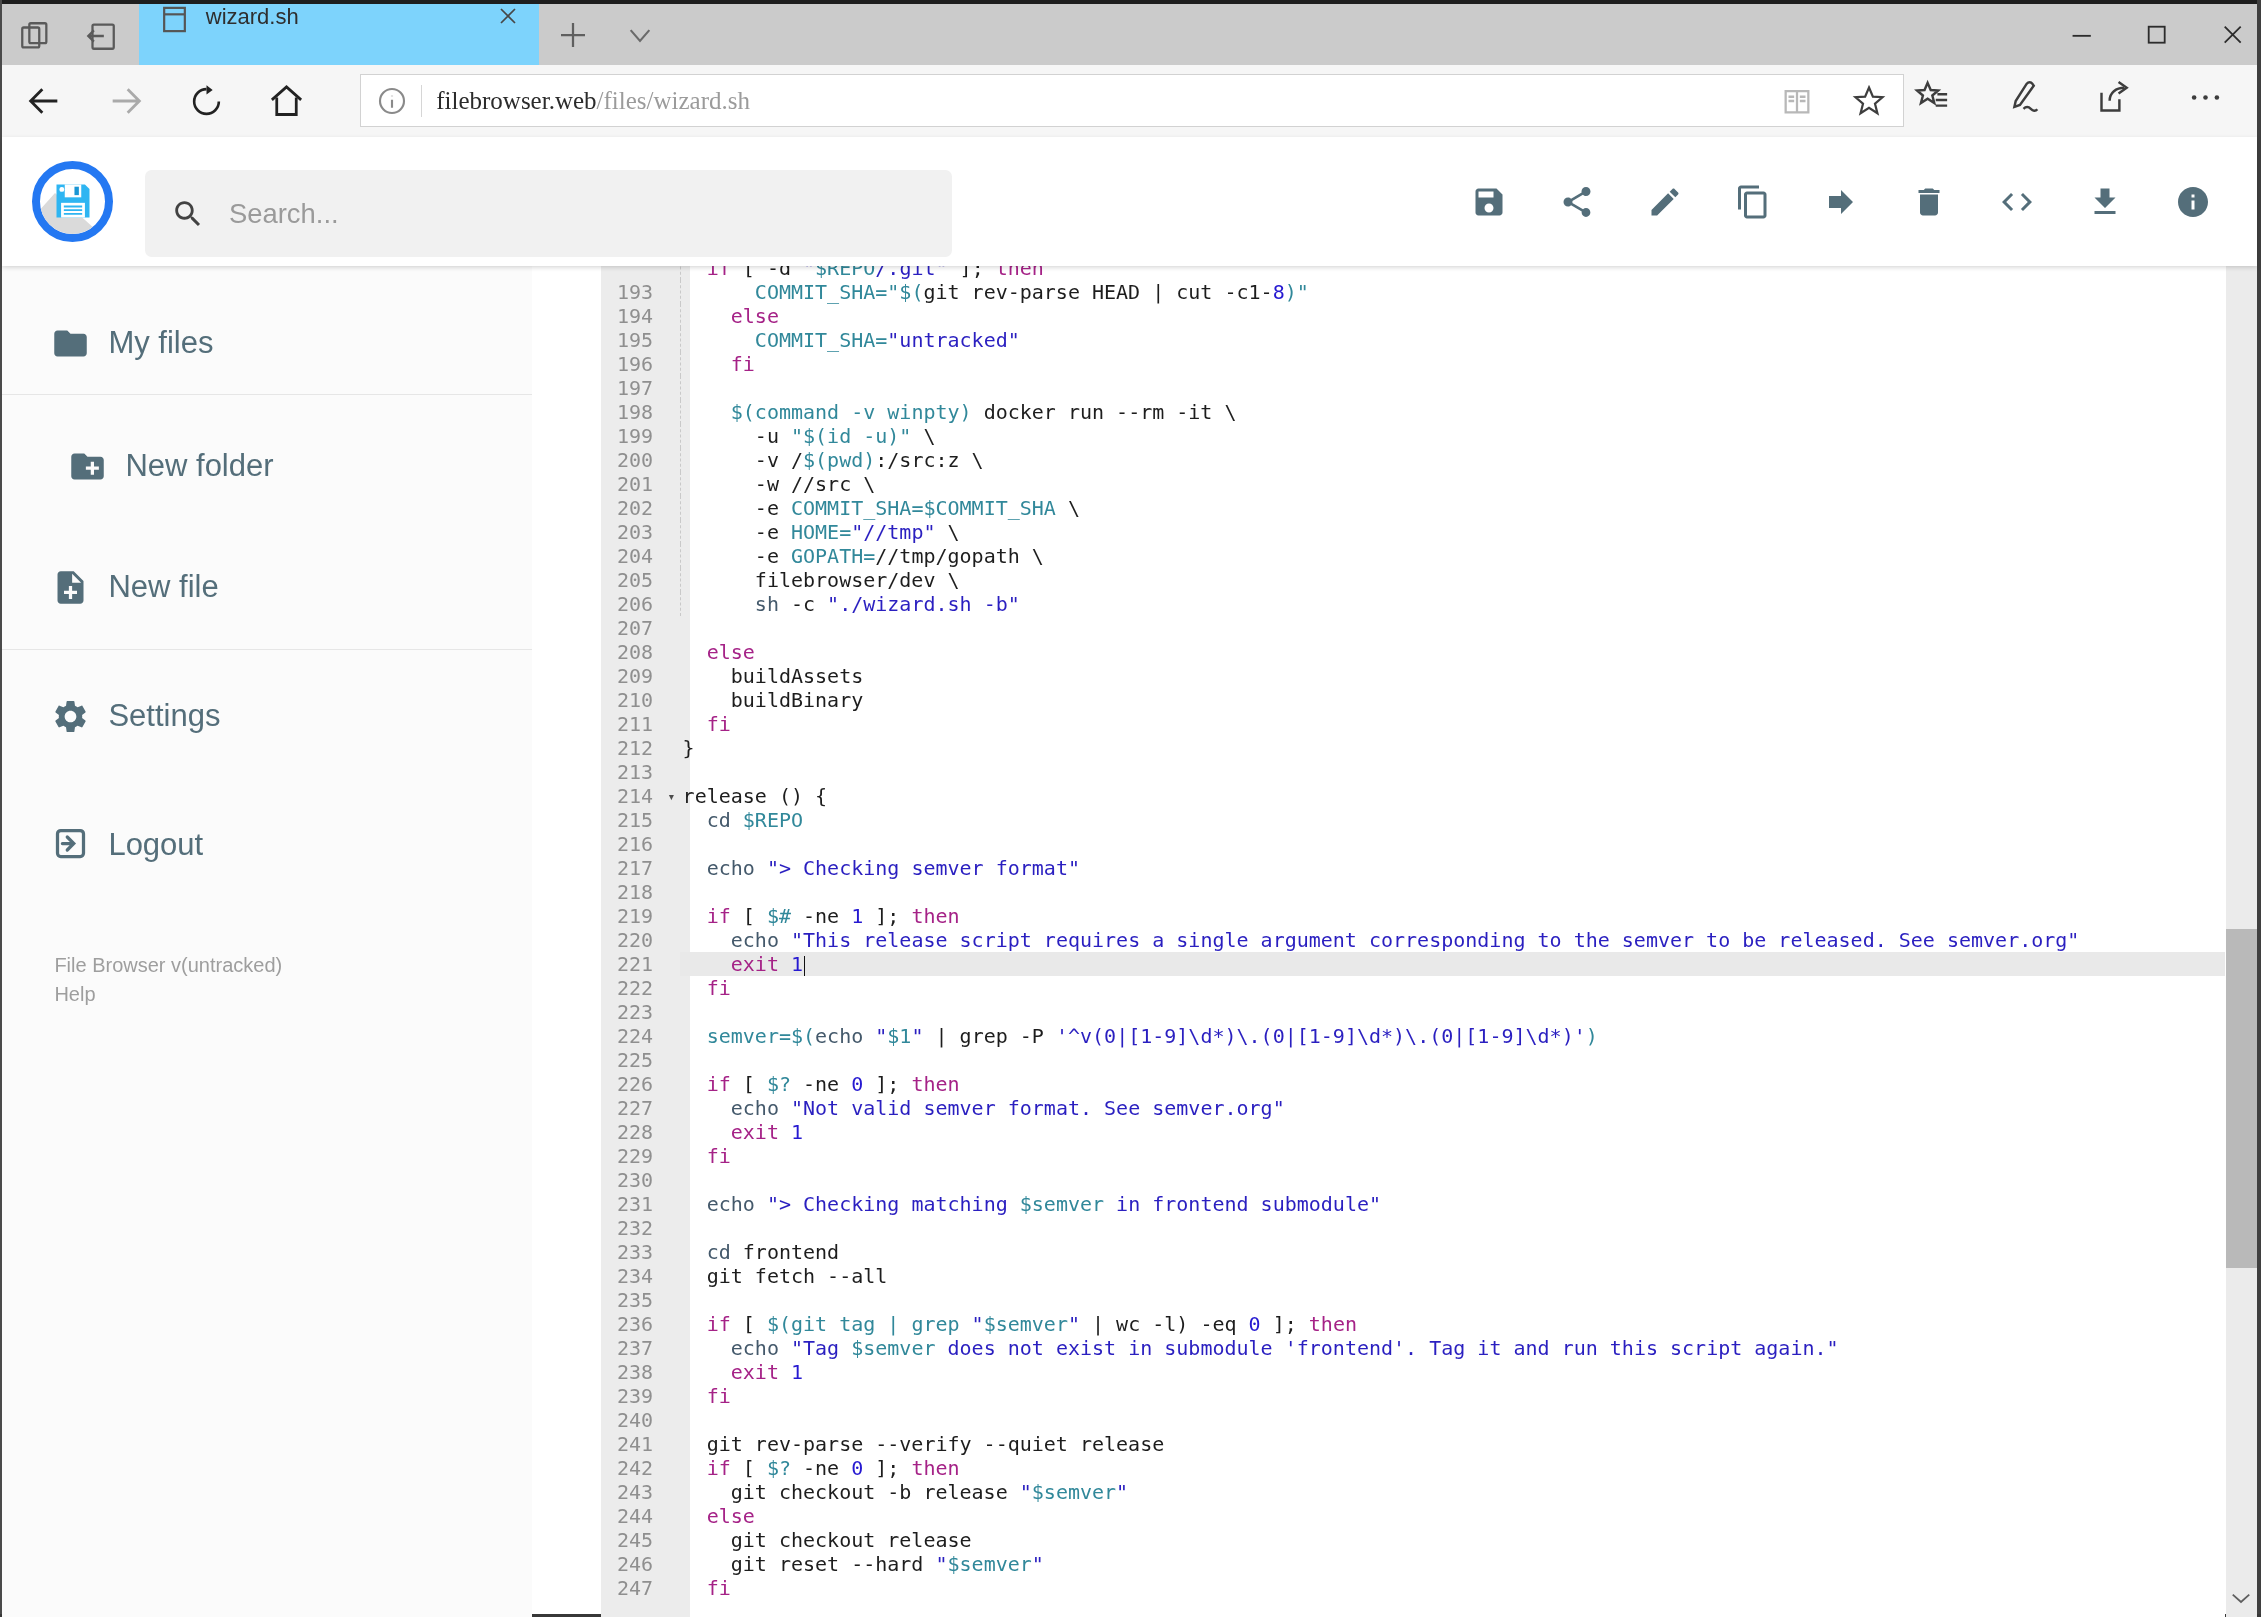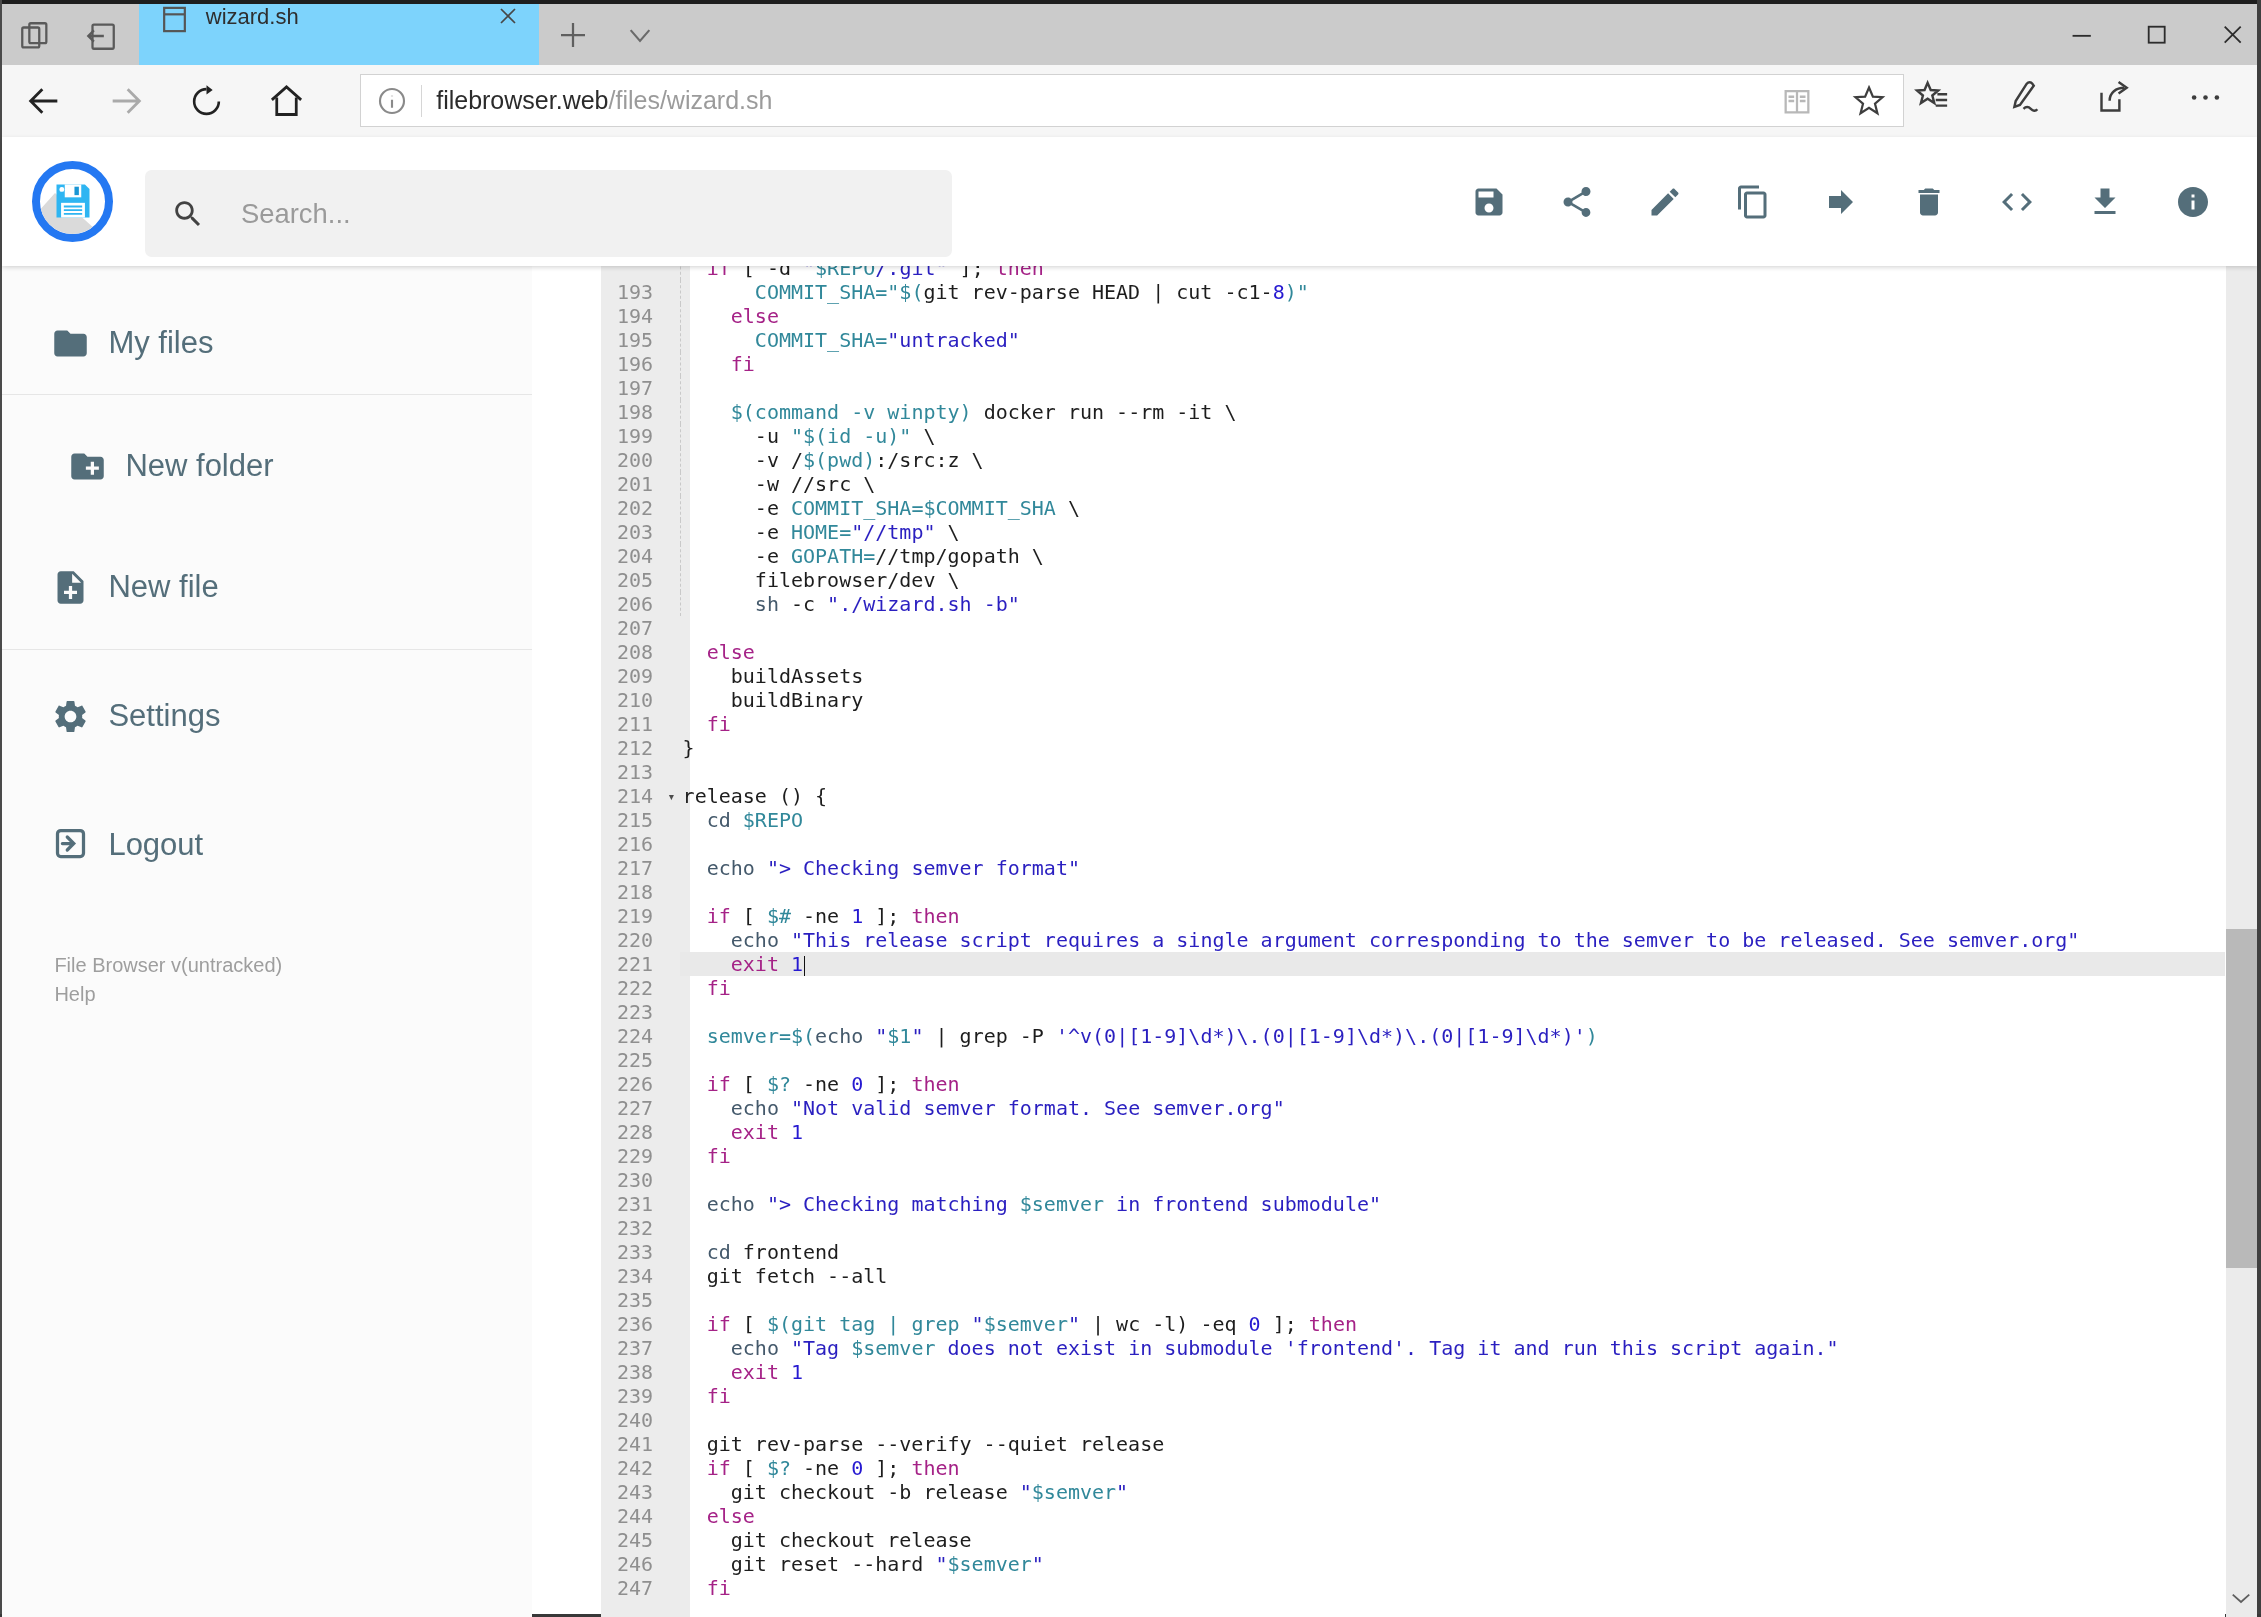--- a/index.html
+++ b/index.html
@@ -19,39 +19,39 @@
   .tab-left-icons{left:16px;top:14.5px;display:flex;gap:32px;}
   .tab-active{left:137px;top:0;width:400px;height:61px;background:#7dd3fc;display:flex;}
   .tab-doc-icon{margin-left:19.4px;}
   .tab-title{margin-left:16px;font-size:22px;color:#2e2e2e;}
   .tab-close{margin-left:auto;margin-right:19.4px;}
   .newtab-btn{left:553px;top:13px;}
   .tabdrop-btn{left:622px;top:21px;}
   .win-controls{right:8px;top:0;height:61px;display:flex;align-items:center;gap:48px;padding-right:11.3px;}
 
   
-  .navbar{left:2.4px;top:65px;width:2255px;height:73px;background:#f6f6f6;border-bottom:0.8px solid #e4e4e4;box-sizing:border-box;}
+  .navbar{left:2.4px;top:65px;width:2255px;height:73px;background:#f6f6f6;border-bottom:0.8px solid #e4e4e4;box-sizing:border-box;font-family:Liberation Serif, serif;}
   .nav-icons{left:22px;top:16px;display:flex;gap:42px;align-items:center;}
   .addressbar{left:358px;top:9px;width:1544px;height:53px;background:#fff;border:0.8px solid #d2d2d2;box-sizing:border-box;display:flex;align-items:center;}
   .addr-info{margin-left:14.5px;}
   .addr-sep{width:0.8px;height:32px;background:#d6d6d6;margin-left:13px;}
   .addr-text{margin-left:14.5px;font-size:25px;white-space:nowrap;}
   .addr-host{color:#2b2b2b;}
   .addr-path{color:#9b9b9b;}
   .addr-right{margin-left:auto;display:flex;align-items:center;gap:37px;margin-right:16px;}
   .nav-right-icons{right:32px;top:13px;display:flex;gap:52px;align-items:center;}
 
   
   .appheader{left:2.4px;top:137px;width:2255px;height:129px;background:#fff;box-shadow:0 1.6px 4.8px rgba(0,0,0,0.18);z-index:5;}
   .logo{left:32px;top:161px;width:81px;height:81px;border-radius:50%;border:8px solid #2478f2;background:#fff;overflow:hidden;box-sizing:border-box;}
   .logo-shadow{position:absolute;left:14.5px;top:24px;width:97px;height:73px;background:#dadada;transform:rotate(42deg);transform-origin:0 0;}
   .logo-floppy{position:absolute;left:11.3px;top:9.7px;}
   .search{left:145px;top:170px;width:807px;height:87px;background:#f1f1f1;border-radius:6.5px;display:flex;align-items:center;}
   .search-icon{margin-left:26px;}
-  .search input{border:none;outline:none;background:transparent;font-size:27.4px;color:#444;margin-left:34px;width:662px;font-family:"Liberation Sans",sans-serif;}
+  .search input{border:none;outline:none;background:transparent;font-size:27.4px;color:#444;margin-left:22px;width:662px;font-family:"Liberation Sans",sans-serif;}
   .search input::placeholder{color:#9a9a9a;}
   .toolbar{right:50px;top:137px;height:129px;display:flex;align-items:center;gap:52px;}
   .tool{width:36px;height:36px;}
 
   
   .sidebar{left:2.4px;top:266px;width:530px;height:1351px;background:#fbfbfb;}
   .side-item{position:absolute;left:0;width:530px;height:50px;display:flex;align-items:center;cursor:pointer;}
   .side-item .ic{margin-left:49px;width:39px;height:39px;}
   .side-item .lbl{margin-left:18px;font-size:31px;color:#546e7a;}
   .side-divider{position:absolute;left:0;width:530px;height:0.8px;background:#e6e6e6;}

